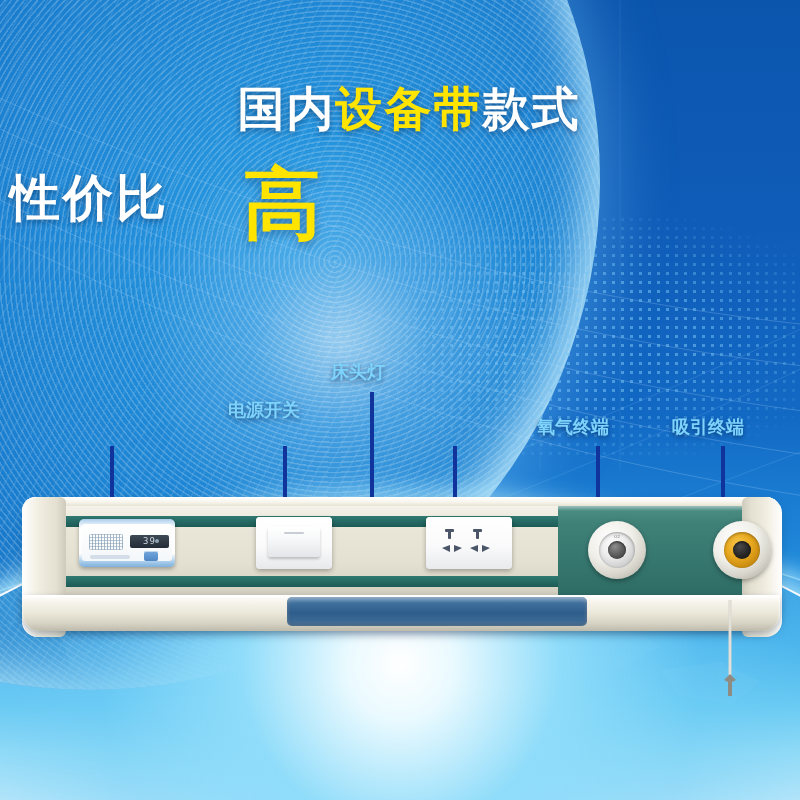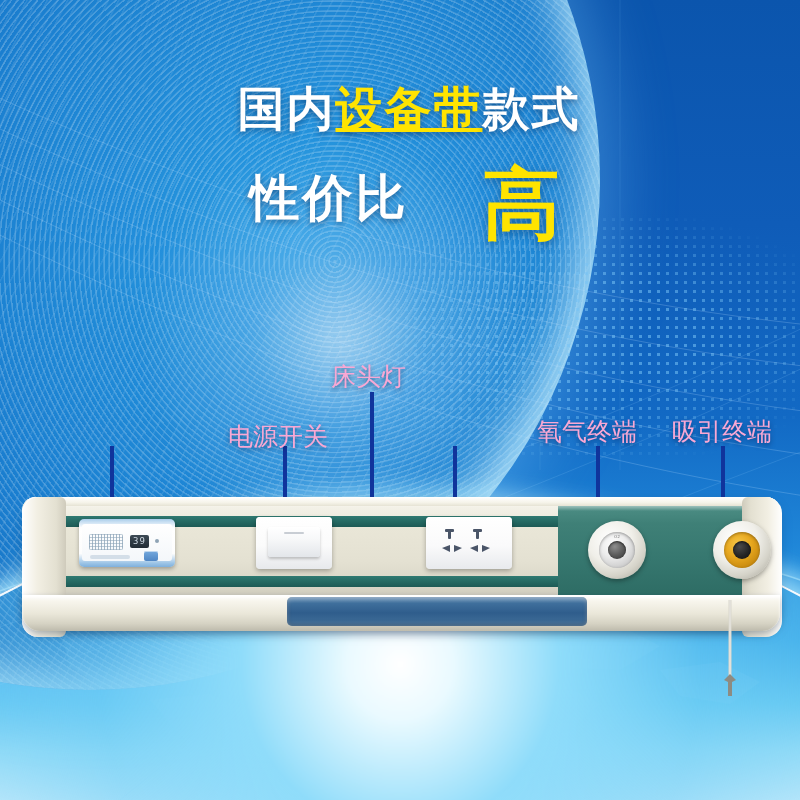--- a/index.html
+++ b/index.html
@@ -80,41 +80,41 @@
   .continents svg{ width:100%; height:100%; display:block; }
 
   
   .headline{ position:absolute; left:0; top:78px; width:800px; }
   .hl-row1{
     text-align:center; white-space:nowrap;
     font-size:47px; font-weight:bold; letter-spacing:2px;
     color:#ffffff; text-shadow:0 2px 6px rgba(0,20,60,.45);
     padding-left:18px;
   }
-  .hl-row1 .hl-accent{ color:#ffe400;text-decoration:underline; }
+  .hl-row1 .hl-accent{ color:#ffe400; }
   .hl-row2{
-    margin-top:22px; display:flex; align-items:center; justify-content:center;
+    margin-top:22px; display:flex; align-items:center; 
     padding-left:10px;
   }
   .hl-ratio{
     font-size:50px; font-weight:bold; letter-spacing:3px;
     color:#ffffff; text-shadow:0 2px 6px rgba(0,20,60,.45);
   }
   .hl-big{
     margin-left:74px;
     font-size:78px; font-weight:bold; line-height:.92;
     color:#ffe400; text-shadow:0 3px 10px rgba(0,20,60,.35);
     position:relative; top:6px;
   }
 
   
   .callouts{ position:absolute; left:0; top:0; width:800px; height:800px; }
   .callout-label{
     position:absolute; white-space:nowrap;
-    font-size:25px; font-weight:normal; color:#f9a8d4;
+    font-size:18px; font-weight:bold; color:#7dd3fc;
     text-shadow:0 2px 5px rgba(0,25,70,.55);
     letter-spacing:0px;
   }
 
   
   .leaders{ position:absolute; left:0; top:0; width:800px; height:800px; pointer-events:none; }
 
   
   .panel-wrap{ position:absolute; left:22px; top:497px; width:760px; height:140px; }
 
@@ -193,21 +193,21 @@
     border-radius:3px; background:linear-gradient(180deg,#ffffff,#f4f7fa);
   }
   .ic-grille{
     position:absolute; left:7px; top:10px; width:34px; height:16px;
     background-image:
       repeating-linear-gradient(90deg, rgba(110,140,165,.75) 0 1px, rgba(0,0,0,0) 1px 3px),
       repeating-linear-gradient(0deg, rgba(110,140,165,.55) 0 1px, rgba(0,0,0,0) 1px 3px);
     border-radius:2px; opacity:.8;
   }
   .ic-display{
-    position:absolute; left:48px; top:11px; width:19px; height:13px;
+    position:absolute; left:48px; top:11px; width:39px; height:13px;
     background:linear-gradient(180deg,#3d4a55,#232c36);
     border-radius:2px; color:#cfd8e2;
     font-family:"DejaVu Sans Mono","Liberation Mono",monospace;
     font-size:9px; line-height:13px; text-align:center; letter-spacing:1px;
   }
   .ic-dot{ position:absolute; left:73px; top:15px; width:4px; height:4px; border-radius:50%; background:#8ea3b5; }
   .ic-btn{
     position:absolute; left:62px; top:27px; width:14px; height:10px;
     border-radius:2px; background:linear-gradient(180deg,#74a9dd,#4f86c4);
     box-shadow:inset 0 1px 0 rgba(255,255,255,.55);
@@ -343,21 +343,21 @@
         <line x1="455" y1="446" x2="455" y2="518"></line>
         <rect x="410" y="515" width="108" height="62" rx="10"></rect>
         <line x1="598" y1="446" x2="598" y2="528"></line>
         <circle cx="597" cy="555" r="38"></circle>
         <line x1="723" y1="446" x2="723" y2="528"></line>
         <circle cx="722" cy="555" r="38"></circle>
       </g>
   </svg>
 
   <div class="callouts">
-    <div class="callout-label" style="left:228px;top:420px">电源开关</div>
+    <div class="callout-label" style="left:228px;top:398px">电源开关</div>
     <div class="callout-label" style="left:331px;top:360px">床头灯</div>
     <div class="callout-label" style="left:672px;top:415px">吸引终端</div>
     <div class="callout-label" style="left:537px;top:415px">氧气终端</div>
   </div>
 
   <div class="panel-wrap">
     <div class="panel-shadow"></div>
 
     <div class="panel-body">
       <div class="panel-topedge"></div>

